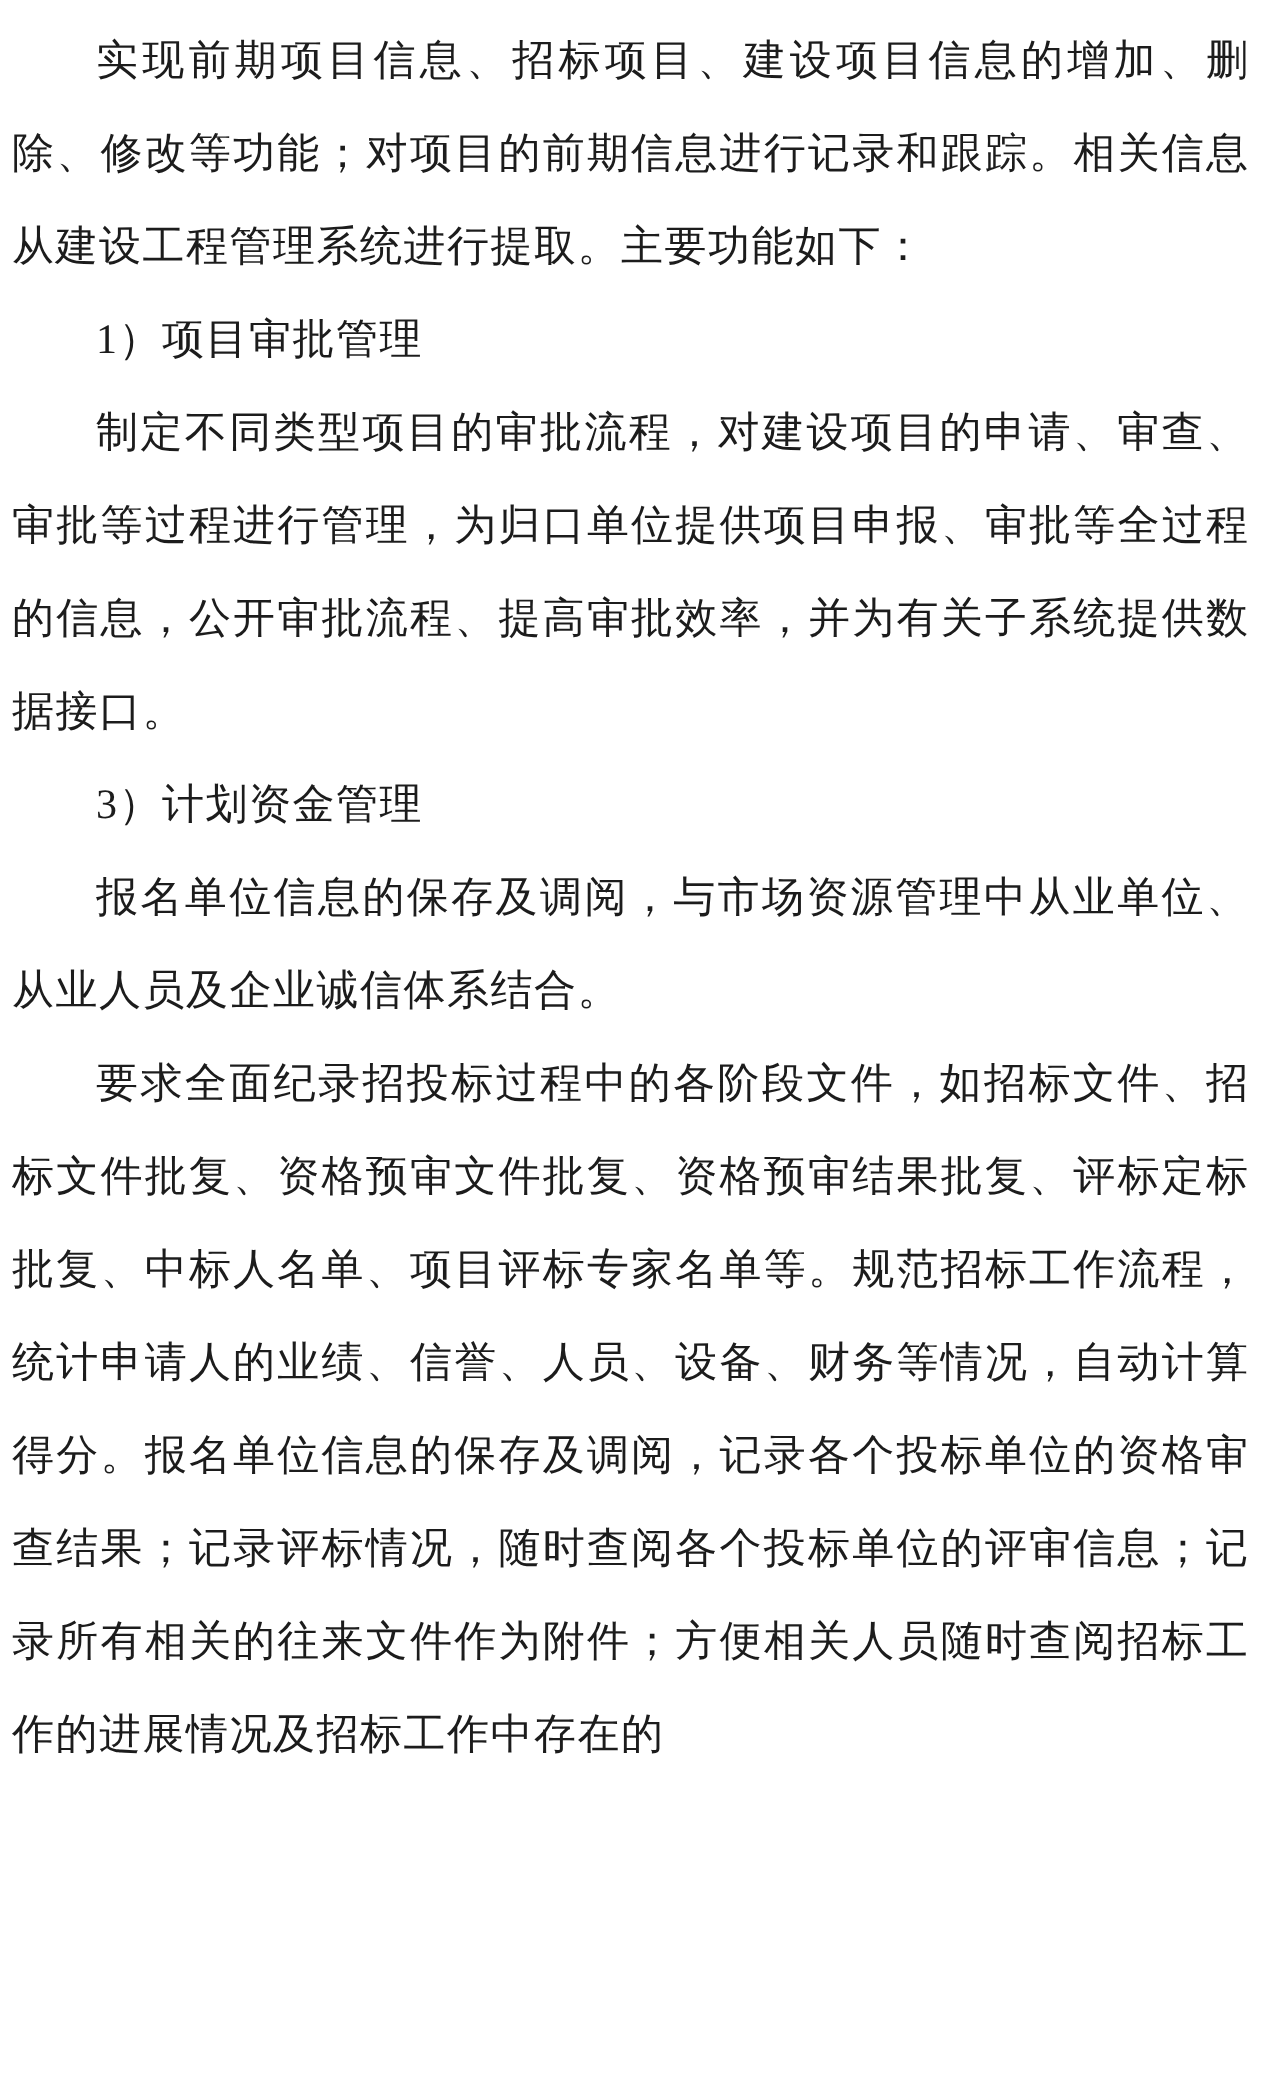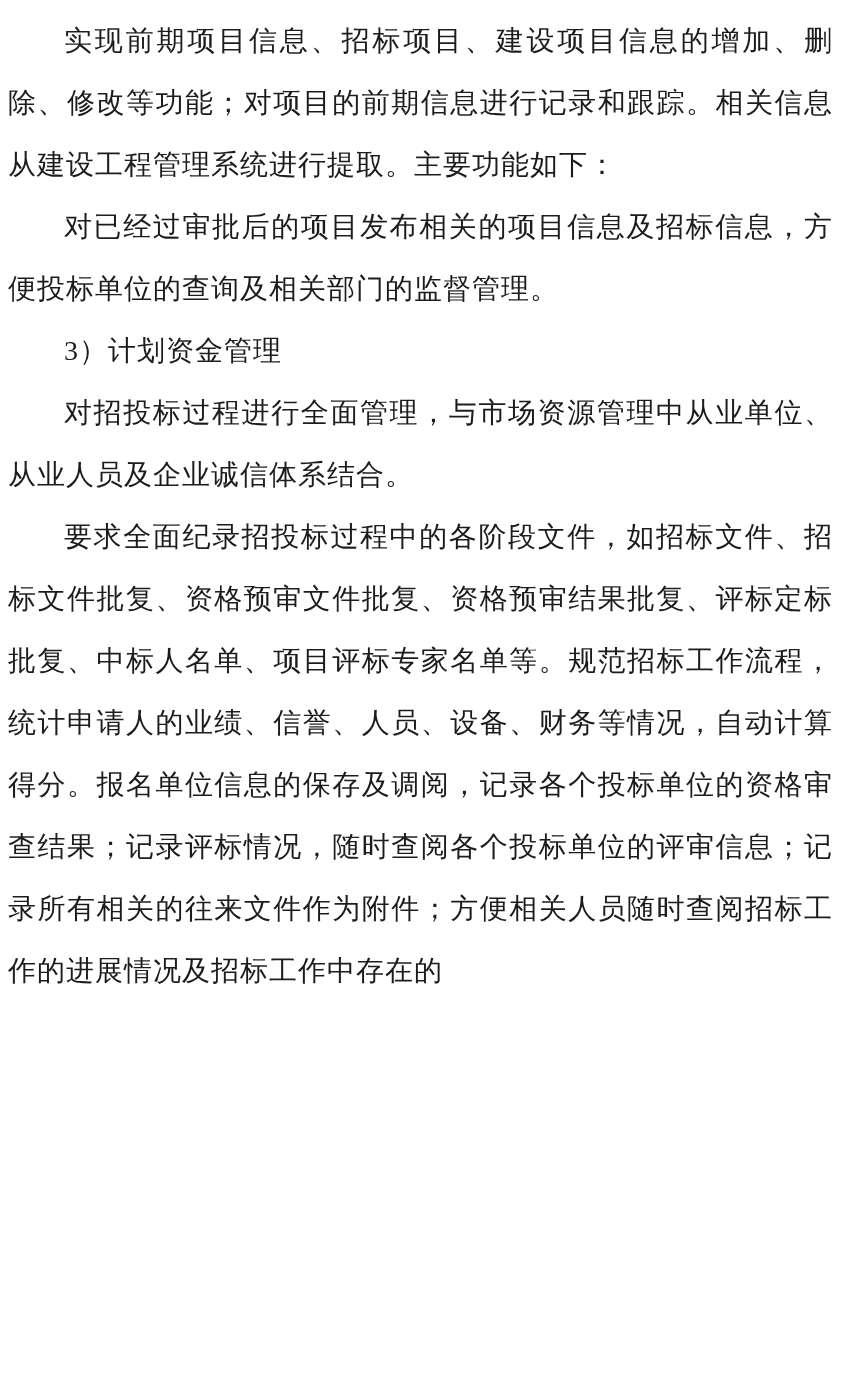--- a/index.html
+++ b/index.html
@@ -36,17 +36,18 @@
     text-indent: 2em;
     word-break: break-all;
     overflow-wrap: break-word;
   }
 </style>
 </head>
 <body>
 
 <div class="page">
   <p class="para">实现前期项目信息、招标项目、建设项目信息的增加、删除、修改等功能；对项目的前期信息进行记录和跟踪。相关信息从建设工程管理系统进行提取。主要功能如下：</p>
-  <p class="para">对已经过审批后的项目发布相关的项目信息及招标信息，方便投标单位的查询及相关部门的监督管理。</p>
+  <p class="para">1）项目审批管理</p>
+  <p class="para">制定不同类型项目的审批流程，对建设项目的申请、审查、审批等过程进行管理，为归口单位提供项目申报、审批等全过程的信息，公开审批流程、提高审批效率，并为有关子系统提供数据接口。</p>
   <p class="para">3）计划资金管理</p>
-  <p class="para">对招投标过程进行全面管理，与市场资源管理中从业单位、从业人员及企业诚信体系结合。</p>
+  <p class="para">报名单位信息的保存及调阅，与市场资源管理中从业单位、从业人员及企业诚信体系结合。</p>
   <p class="para">要求全面纪录招投标过程中的各阶段文件，如招标文件、招标文件批复、资格预审文件批复、资格预审结果批复、评标定标批复、中标人名单、项目评标专家名单等。规范招标工作流程，统计申请人的业绩、信誉、人员、设备、财务等情况，自动计算得分。报名单位信息的保存及调阅，记录各个投标单位的资格审查结果；记录评标情况，随时查阅各个投标单位的评审信息；记录所有相关的往来文件作为附件；方便相关人员随时查阅招标工作的进展情况及招标工作中存在的</p>
 </div>
 
 </body></html>

